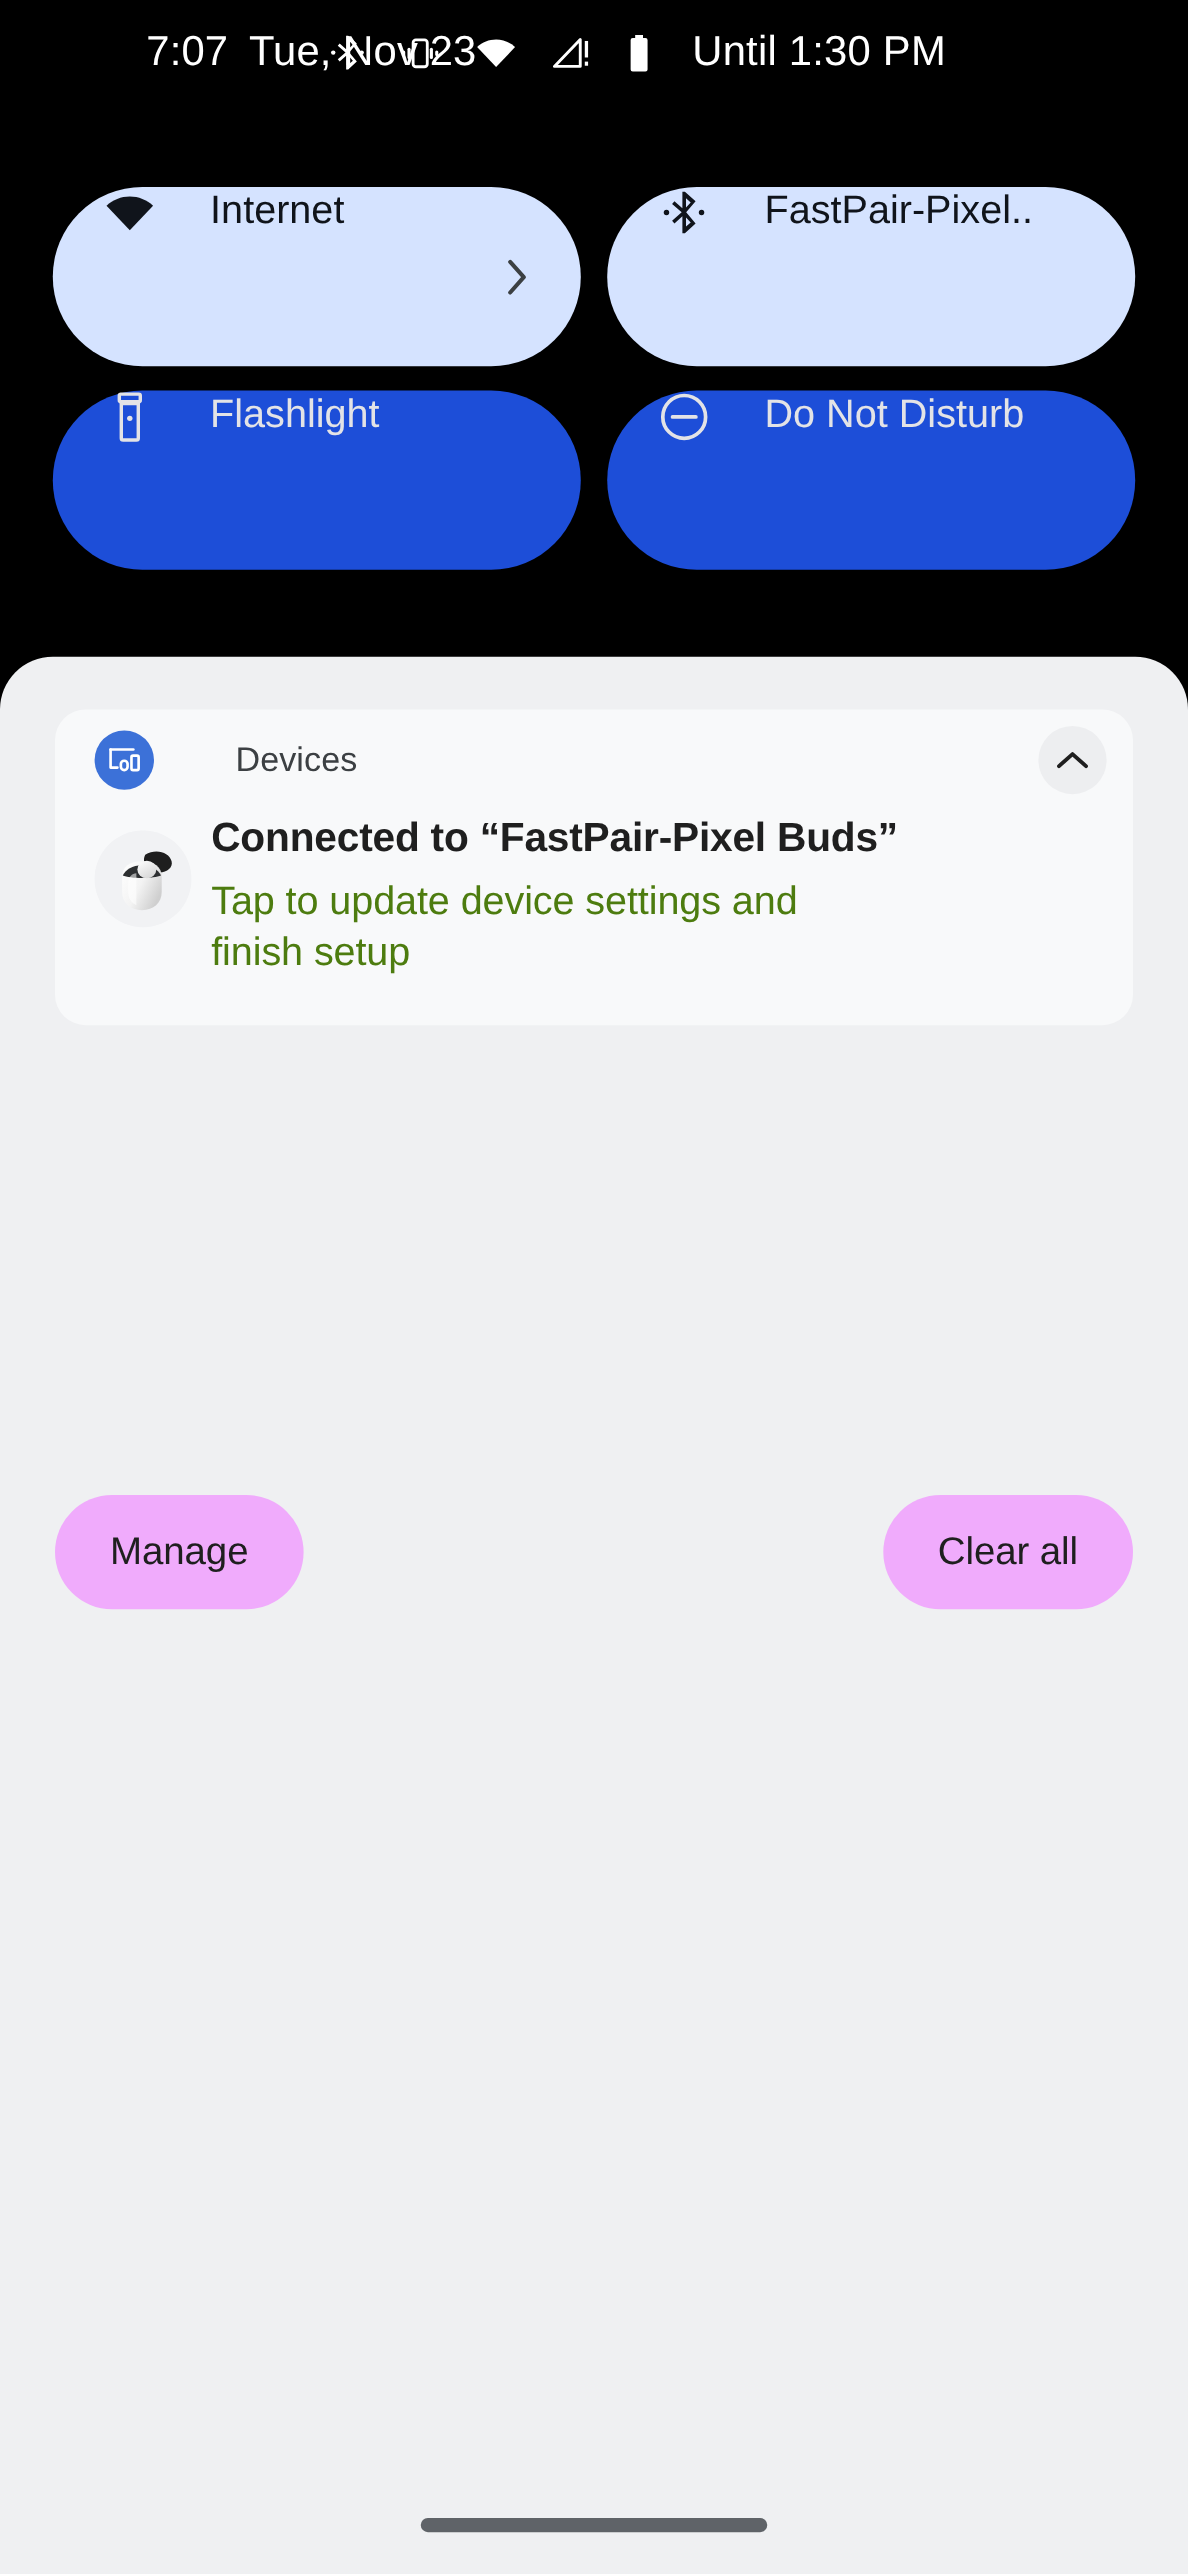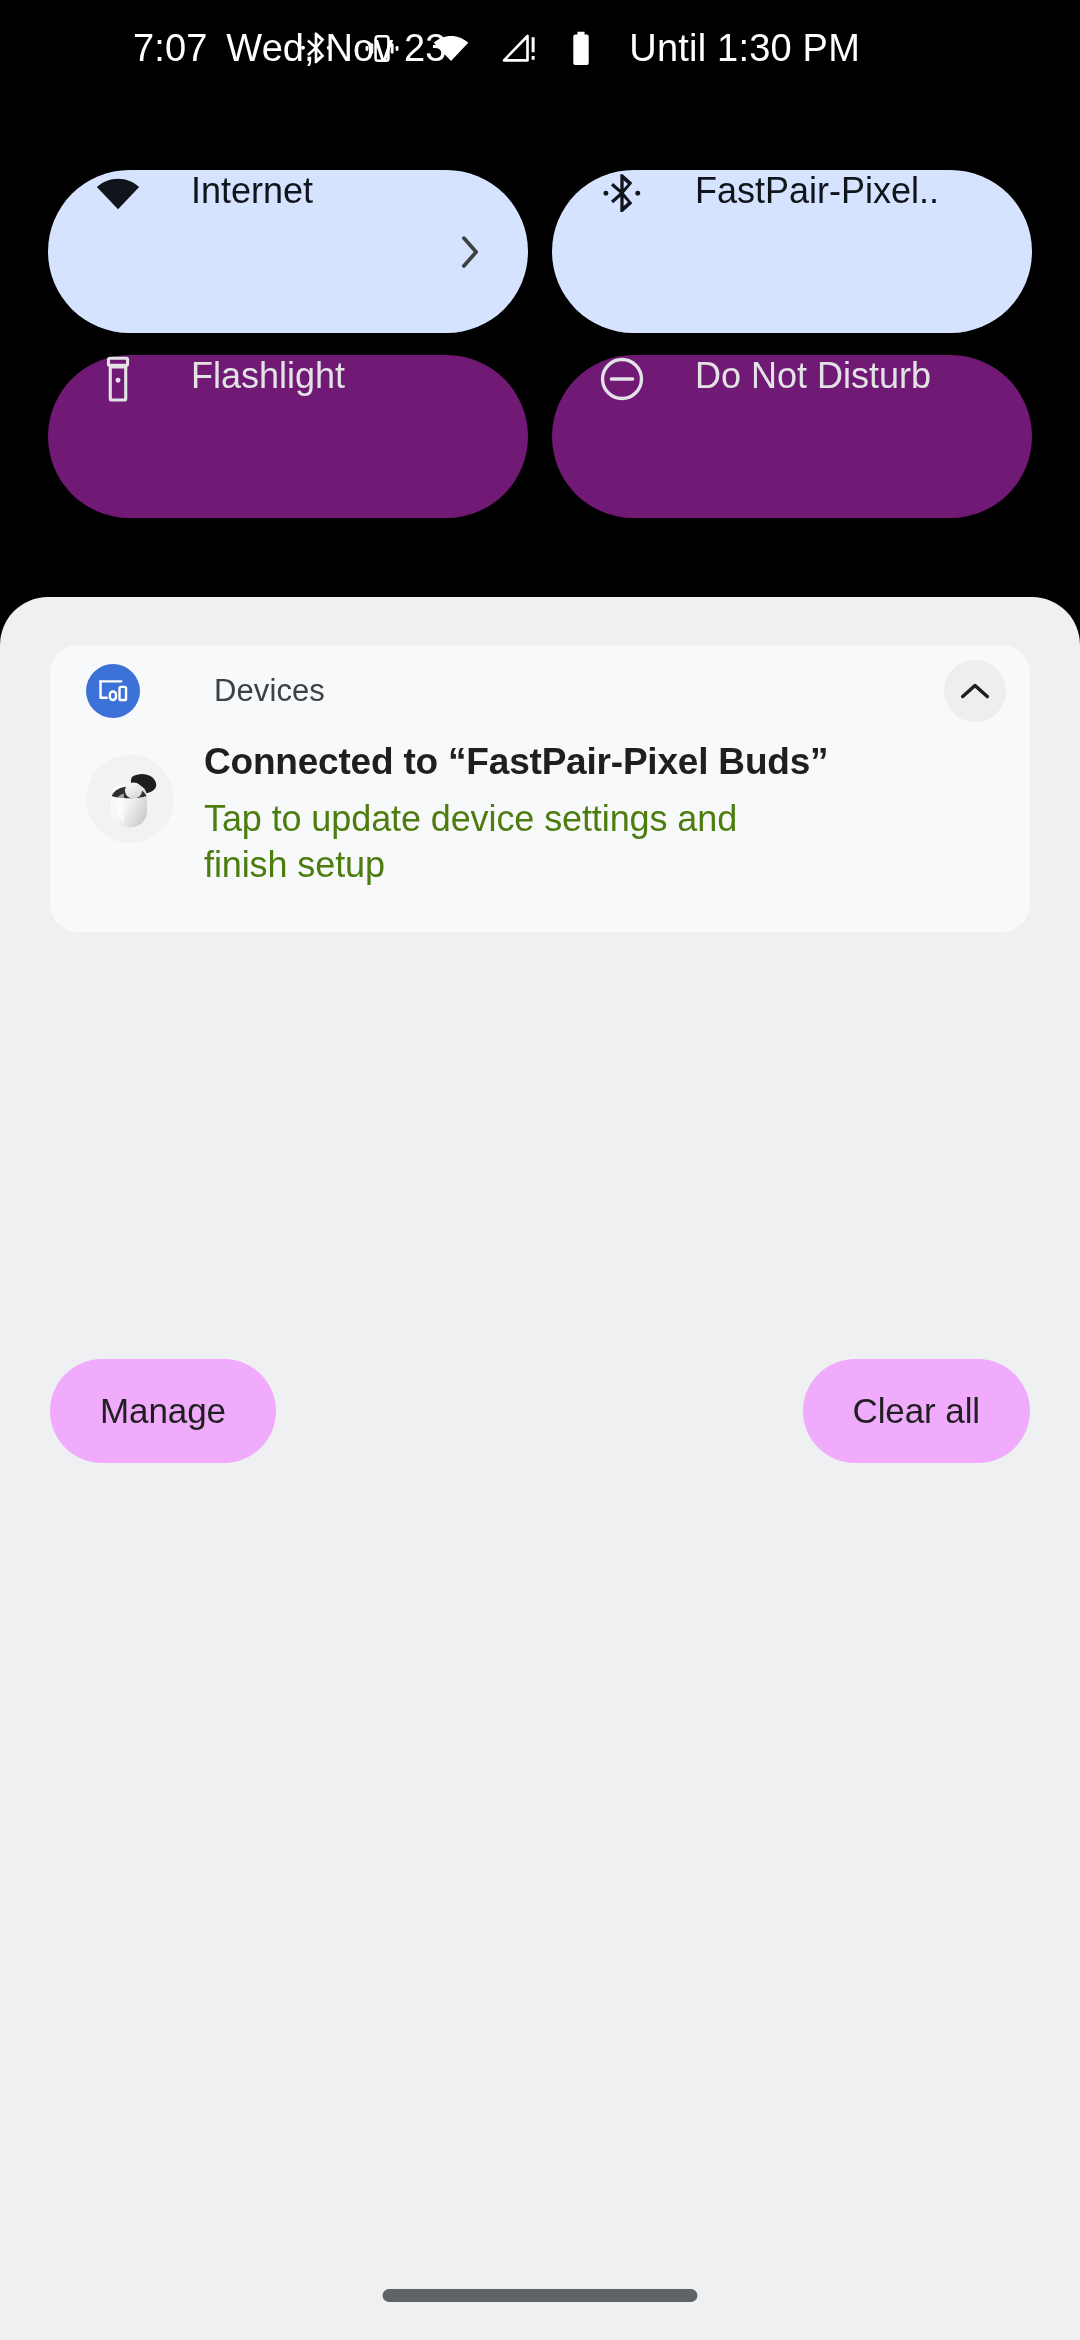--- a/index.html
+++ b/index.html
@@ -34,21 +34,21 @@
     position:absolute; left:0; top:170px; width:1080px;
     padding:0 48px;
   }
   .qs-row{ display:flex; gap:24px; margin-bottom:22px; }
   .tile{
     flex:1 1 0; height:163px; border-radius:82px;
     display:flex; align-items:flex-start; padding:0 46px;
     position:relative; cursor:pointer;gap:21px;
   }
   .tile.on{ background:#D5E3FF; color:#10141B; }
-  .tile.off{ background:#701a75; color:#E3E3E6; }
+  .tile.off{ background:#1d4ed8; color:#E3E3E6; }
   .tile-ico{ width:48px; height:48px; flex:0 0 48px; display:flex; align-items:center; justify-content:center; }
   .tile-lbl{ font-size:36px; margin-left:28px; overflow:hidden; text-overflow:ellipsis; white-space:nowrap; }
   .tile-chevron{ position:absolute; right:48px; top:50%; transform:translateY(-50%); display:flex; }
 
   
   .panel{
     position:absolute; left:0; top:597px; width:1080px; height:1743px;
     background:#EFF0F2;
     border-top-left-radius:48px; border-top-right-radius:48px;
   }
@@ -68,21 +68,21 @@
   .collapse-btn{
     margin-left:auto; width:62px; height:62px; border-radius:50%;
     background:#EDEEF0; display:flex; align-items:center; justify-content:center;
     cursor:pointer;
   }
   .notif-body{ display:flex; padding:0 36px 44px 36px; }
   .thumb{
     width:88px; height:88px; flex:0 0 88px; border-radius:50%;
     background:#F1F2F4; position:relative; overflow:hidden; margin-top:18px;
   }
-  .notif-text{ margin-left:30px; padding-top:2px; }
+  .notif-text{ margin-left:18px; padding-top:2px; }
   .notif-title{
     font-size:37px; font-weight:bold; color:#1F1F1F; letter-spacing:-.2px;
     line-height:1.25;
   }
   .notif-sub{
     font-size:36px; color:#4d7c0f; margin-top:11px; line-height:1.28;
     max-width:620px; letter-spacing:-.1px;
   }
 
   
@@ -103,21 +103,21 @@
   }
 </style>
 </head>
 <body>
 
 <div id="screen">
 
   <div class="statusbar">
     <div class="sb-left">
       <span class="sb-time">7:07</span>
-      <span class="sb-date">Wed, Nov 23</span>
+      <span class="sb-date">Tue, Nov 23</span>
     </div>
     <div class="sb-right">
       <span class="sb-icon">
         <svg width="32" height="38" viewBox="0 0 24 28" fill="#fff">
           <path d="M11 2 L11 11.2 L6.6 7.3 L5.3 8.8 L10.6 13.4 L5.3 18.1 L6.6 19.6 L11 15.6 L11 25 L12.4 25 L18.3 19.6 L13.1 13.4 L18.3 7.3 L12.4 2 Z M13 5.6 L15.6 7.9 L13 10.7 Z M13 16.2 L15.6 19 L13 21.3 Z"></path>
           <circle cx="2.2" cy="13.5" r="1.5"></circle>
           <circle cx="21.6" cy="13.5" r="1.5"></circle>
         </svg>
       </span>
       <span class="sb-icon">

